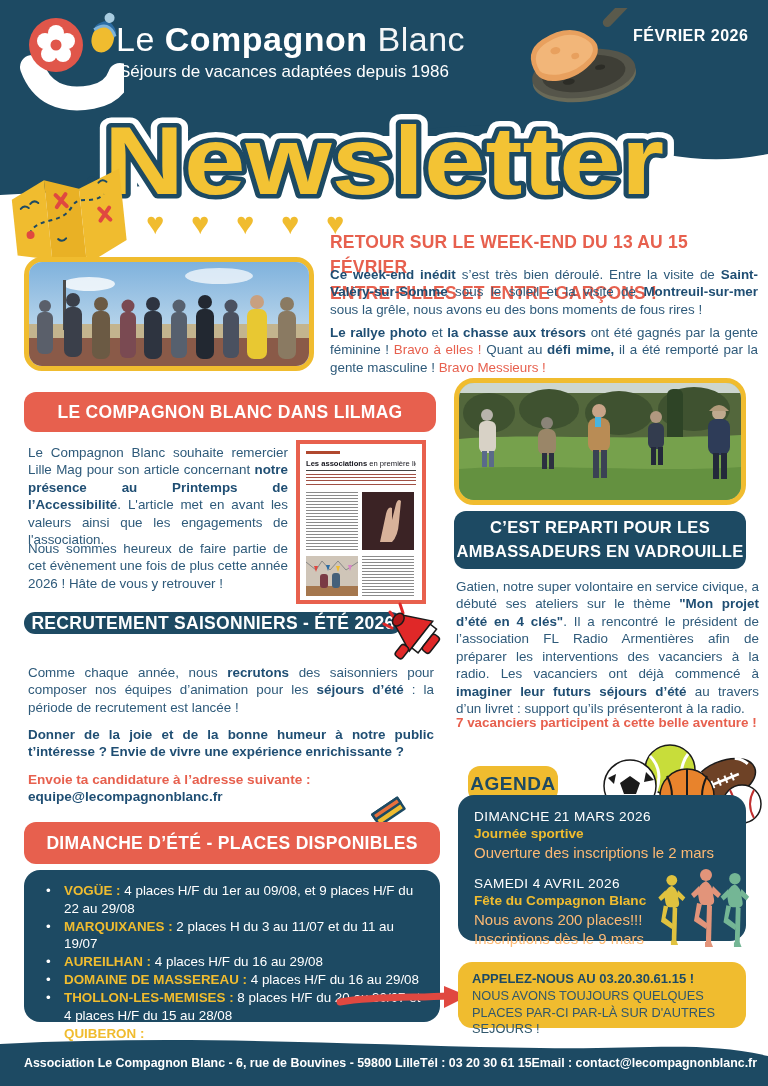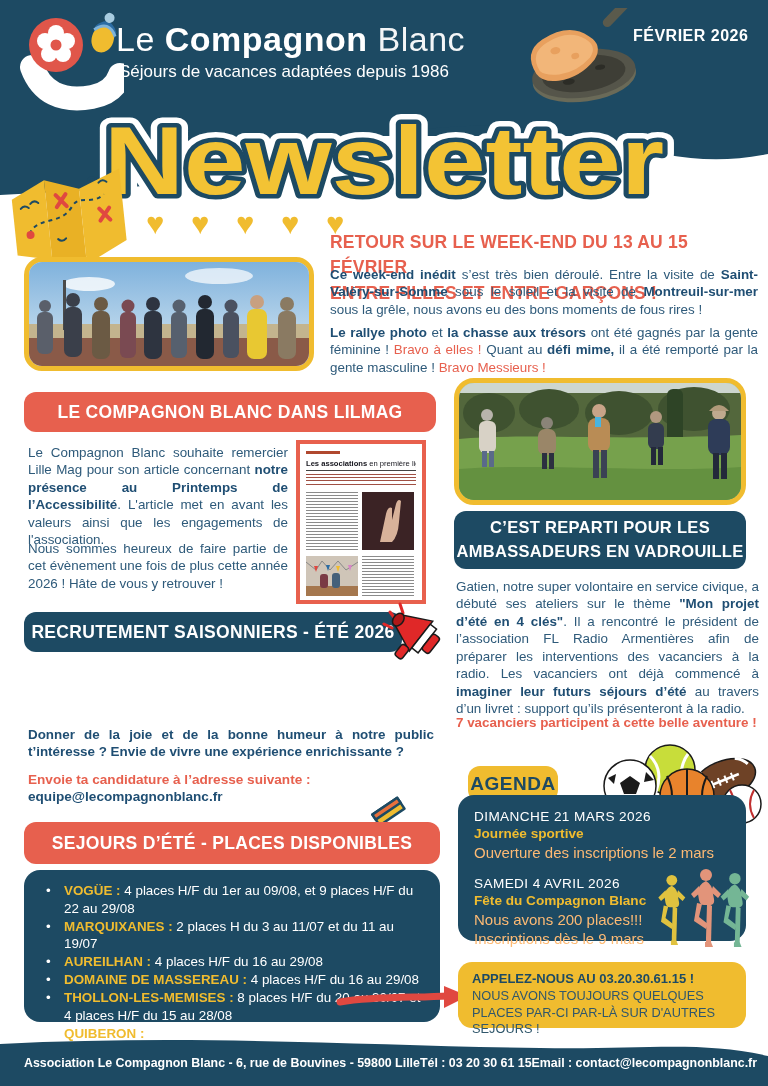--- a/index.html
+++ b/index.html
@@ -256,39 +256,40 @@
             <polygon points="42,9 46,9 44,15" fill="#d884c8"></polygon>
           <rect y="30" width="52" height="10" fill="#a5774e"></rect>
           <rect x="14" y="18" width="8" height="14" rx="3" fill="#7a3a44"></rect>
           <rect x="26" y="17" width="8" height="15" rx="3" fill="#44607a"></rect>
         </svg>
       </div>
       <div class="clip-textline" style="width:52px;height:40px;"></div>
     </div>
   </div>
 
-  <div class="abs banner banner-navy" style="left:24px;top:612px;width:378px;height:40px;font-size:17.5px;">
+  <div class="abs banner banner-navy" style="left:24px;top:612px;width:378px;height:22px;font-size:17.5px;">
     <span>RECRUTEMENT SAISONNIERS - ÉTÉ 2026</span>
   </div>
 
   <svg class="abs" style="left:380px;top:594px;" width="66" height="74" viewBox="0 0 66 74">
     <g stroke="#e02828" stroke-width="3" stroke-linecap="round">
       <path d="M10 18 l6 8"></path>
         <path d="M4 30 l8 4"></path>
         <path d="M20 10 l3 9"></path>
     </g>
     <g transform="rotate(38 36 42)">
       <path d="M12 34 L40 20 L40 58 L12 46 Z" fill="#e02828" stroke="#1a1a1a" stroke-width="1.5"></path>
       <ellipse cx="12" cy="40" rx="5" ry="7" fill="#b01818" stroke="#1a1a1a" stroke-width="1.5"></ellipse>
       <rect x="40" y="24" width="8" height="30" fill="#ffffff" stroke="#1a1a1a" stroke-width="1.5"></rect>
       <rect x="48" y="29" width="9" height="20" rx="3" fill="#e02828" stroke="#1a1a1a" stroke-width="1.5"></rect>
       <rect x="30" y="56" width="9" height="14" rx="3" fill="#e02828" stroke="#1a1a1a" stroke-width="1.5"></rect>
     </g>
   </svg>
 
+  <p class="abs txt" style="left:28px;top:664px;width:406px;"><span>Comme chaque année, nous </span><b>recrutons</b><span> des saisonniers pour composer nos équipes d’animation pour les </span><b>séjours d’été</b><span> : la période de recrutement est lancée !</span></p>
   <p class="abs txt" style="left:28px;top:726px;width:406px;font-weight:bold;color:#1f4e73;">Donner de la joie et de la bonne humeur à notre public t’intéresse ? Envie de vivre une expérience enrichissante ?</p>
   <div class="abs redb" style="left:28px;top:772px;width:406px;font-size:13.6px;">Envoie ta candidature à l’adresse suivante :</div>
   <div class="abs" style="left:28px;top:789px;width:406px;font-size:13.6px;font-weight:bold;color:#1f4e73;">equipe@lecompagnonblanc.fr</div>
 
   <div class="abs photo-frame" style="left:454px;top:378px;width:292px;height:127px;border-radius:20px;">
     <svg width="282" height="117" viewBox="0 0 282 117" preserveAspectRatio="none">
       <rect width="282" height="117" fill="#8fb164"></rect>
       <rect width="282" height="16" fill="#cdd6cf"></rect>
       <rect y="10" width="282" height="46" fill="#53673c"></rect>
       <g fill="#3f5230">
@@ -428,21 +429,21 @@
           <rect x="26" y="30" width="30" height="6" fill="#e8703c"></rect>
         </g>
       <g transform="rotate(18 40 54)">
           <rect x="26" y="48" width="30" height="13" fill="#f0bc2f"></rect>
           <rect x="26" y="48" width="30" height="6" fill="#e8703c"></rect>
         </g>
     </g>
   </svg>
 
   <div class="abs banner banner-red" style="left:24px;top:822px;width:416px;height:42px;font-size:17.5px;">
-    <span>SEJOURS D’ÉTÉ - PLACES DISPONIBLES</span>
+    <span>DIMANCHE D’ÉTÉ - PLACES DISPONIBLES</span>
   </div>
 
   <div class="abs sej-box" style="left:24px;top:870px;width:416px;height:152px;">
     <ul class="sej-list">
       <li><span class="sej-name">VOGÜE :</span><span> 4 places  H/F du 1er au 09/08, et 9 places H/F du 22 au 29/08</span></li>
       <li><span class="sej-name">MARQUIXANES :</span><span> 2 places H du 3 au 11/07 et du 11 au 19/07</span></li>
       <li><span class="sej-name">AUREILHAN :</span><span> 4 places H/F du 16 au 29/08</span></li>
       <li><span class="sej-name">DOMAINE DE MASSEREAU :</span><span> 4 places H/F du 16 au 29/08</span></li>
       <li><span class="sej-name">THOLLON-LES-MEMISES :</span><span> 8 places H/F du 20 au 30/07 et 4 places H/F du 15 au 28/08</span></li>
       <li><span class="sej-name">QUIBERON :</span><span> 2 places H/F du 16 au 29/08</span></li>

